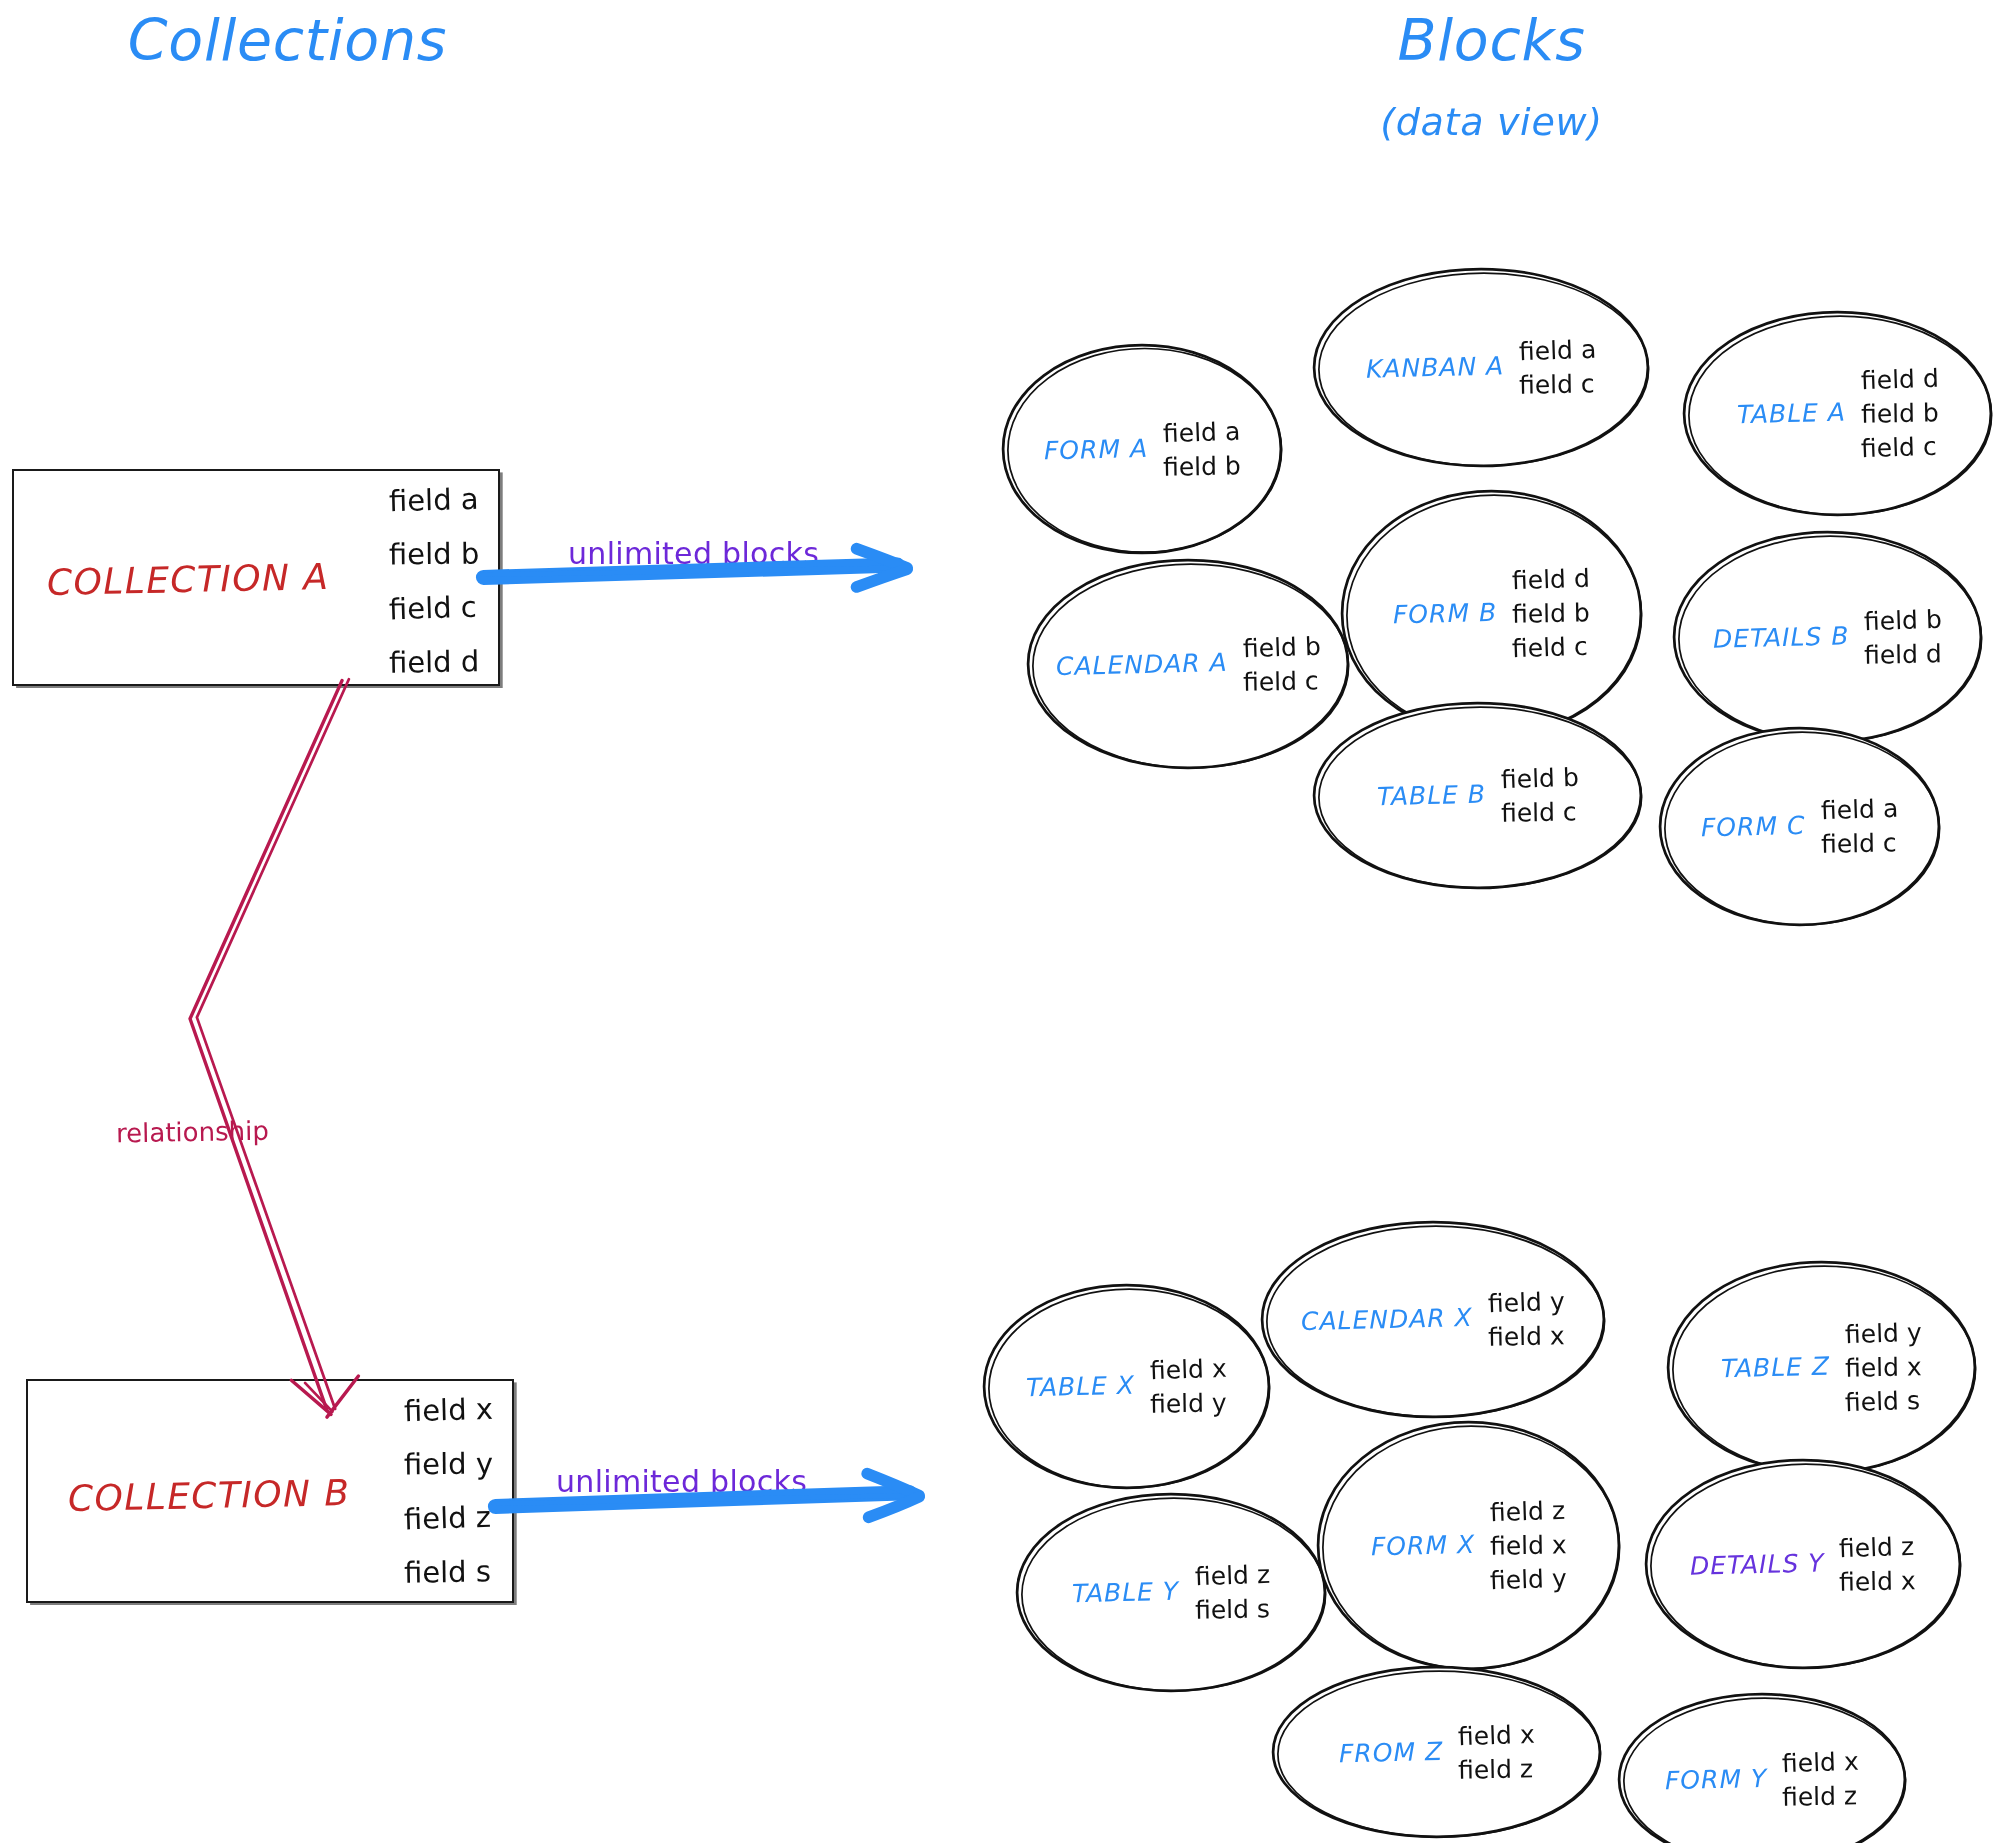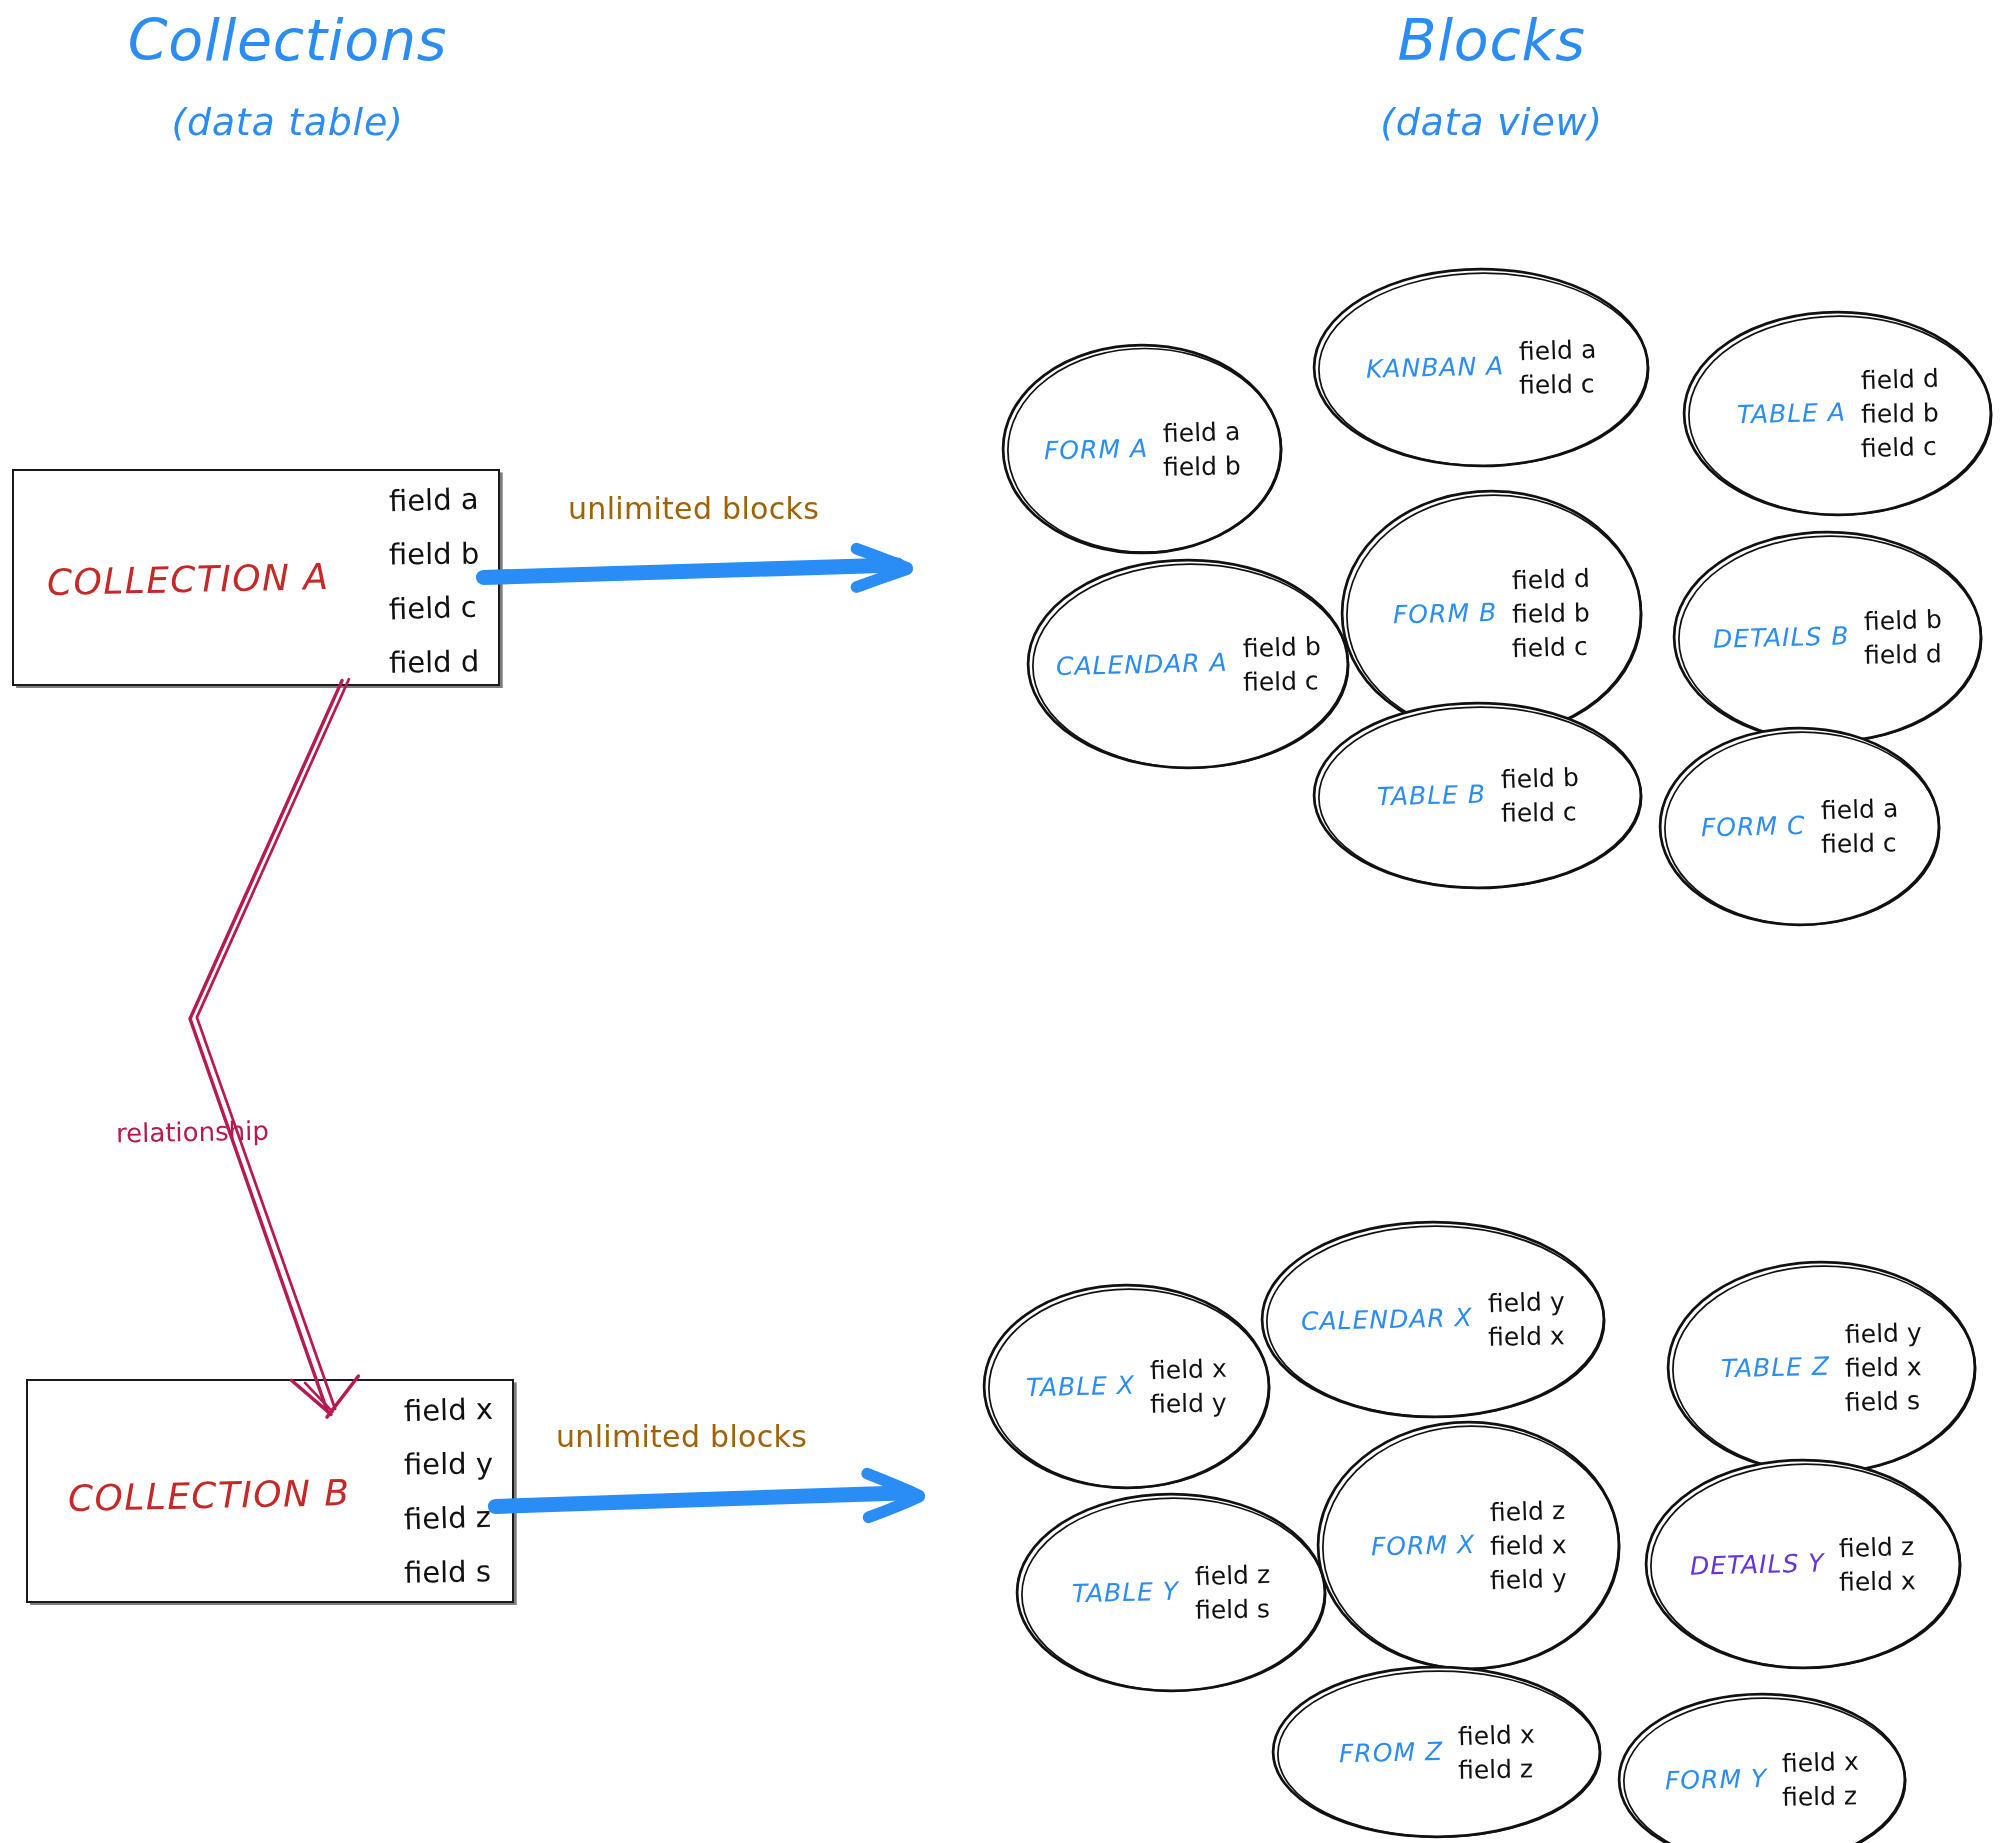--- a/index.html
+++ b/index.html
@@ -70,24 +70,25 @@
 
   #collection-a { left: 12.3px;  top: 469px;  width: 484px; height: 213px; }
   #collection-a .coll-name   { left: 33px; top: 88px; }
   #collection-b { left: 26px;  top: 1379px; width: 484px; height: 220px; }
   #collection-b .coll-name   { left: 40px; top: 94px; }
 
   
   .arrow-svg { position: absolute; overflow: visible; }
   .arrow-label {
     position: absolute;
-    color: #a16207;
+    color: #6d28d9;
     font-size: 30px;
     white-space: nowrap;
     letter-spacing: 0.3px;
+    margin-top: 45px;
   }
   #arrow-top      { left: 479px;  top: 520px;  width: 479px; height: 82px; }
   #arrow-top-label{ left: 568px;  top: 491px; }
   #arrow-bottom   { left: 491px;  top: 1449px; width: 479px; height: 82px; }
   #arrow-bottom-label{ left: 556px; top: 1419px; }
 
   
   #relationship-svg { position: absolute; left: 205px; top: 671px; width: 274px; height: 753px; overflow: visible; }
   #relationship-label {
     position: absolute;
@@ -159,21 +160,20 @@
   #block-details-y  { left: 1642px; top: 1456px; width: 322px; height: 216px; }
   #block-from-z     { left: 1269px; top: 1663px; width: 335px; height: 178px; }
   #block-form-y     { left: 1615px; top: 1690px; width: 294px; height: 179px; }
 </style>
 </head>
 <body>
 
 <div id="canvas">
 
   <div class="title title-main" id="title-collections">Collections</div>
-  <div class="title title-sub" id="title-collections-sub">(data table)</div>
   <div class="title title-main" id="title-blocks">Blocks</div>
   <div class="title title-sub" id="title-blocks-sub">(data view)</div>
 
   <div class="collection" id="collection-a">
     <div class="coll-name">COLLECTION A</div>
     <div class="coll-fields">
       <div class="fld">field a</div>
       <div class="fld">field b</div>
       <div class="fld">field c</div>
       <div class="fld">field d</div>

